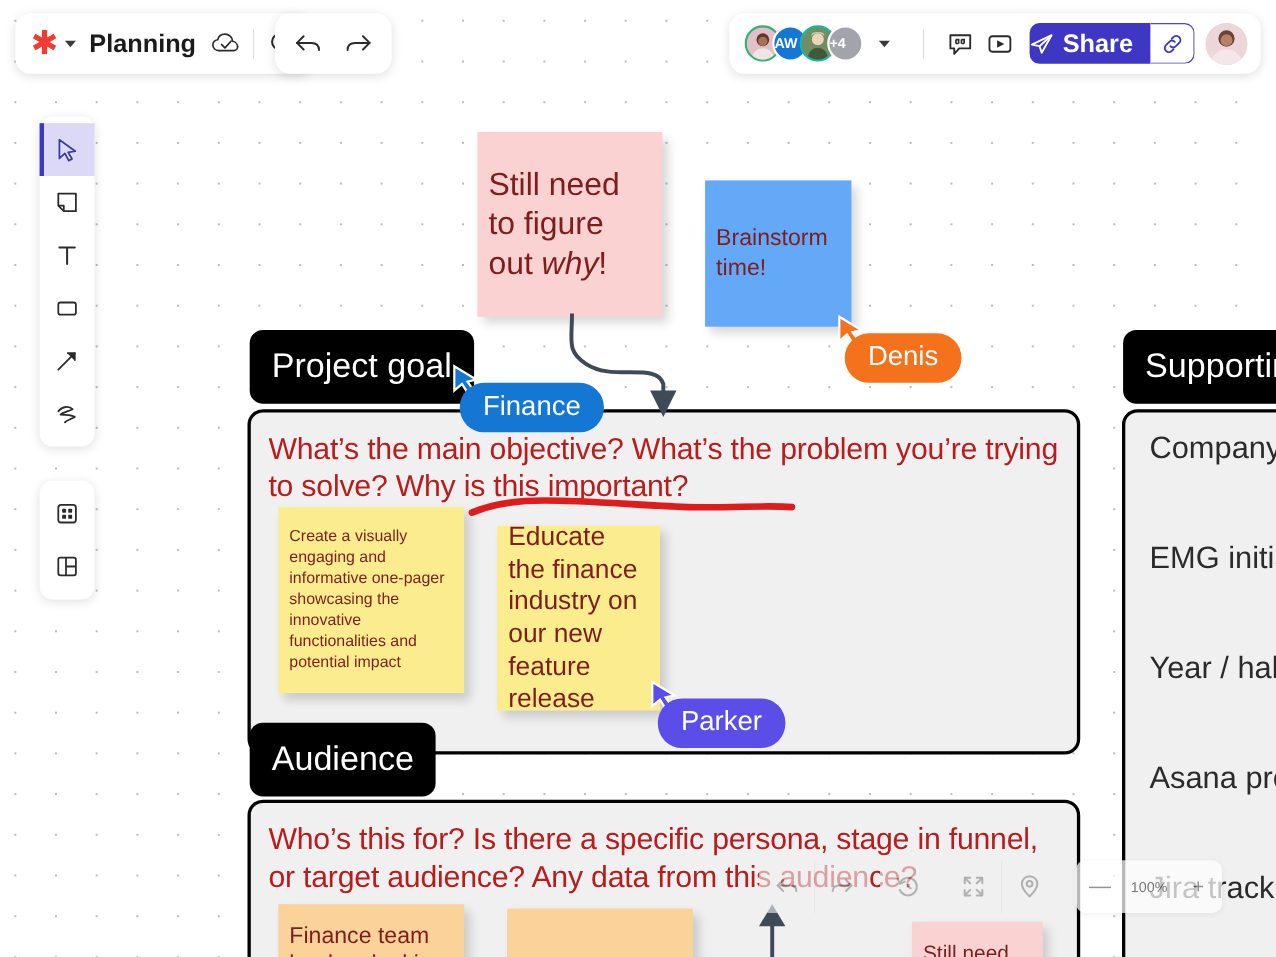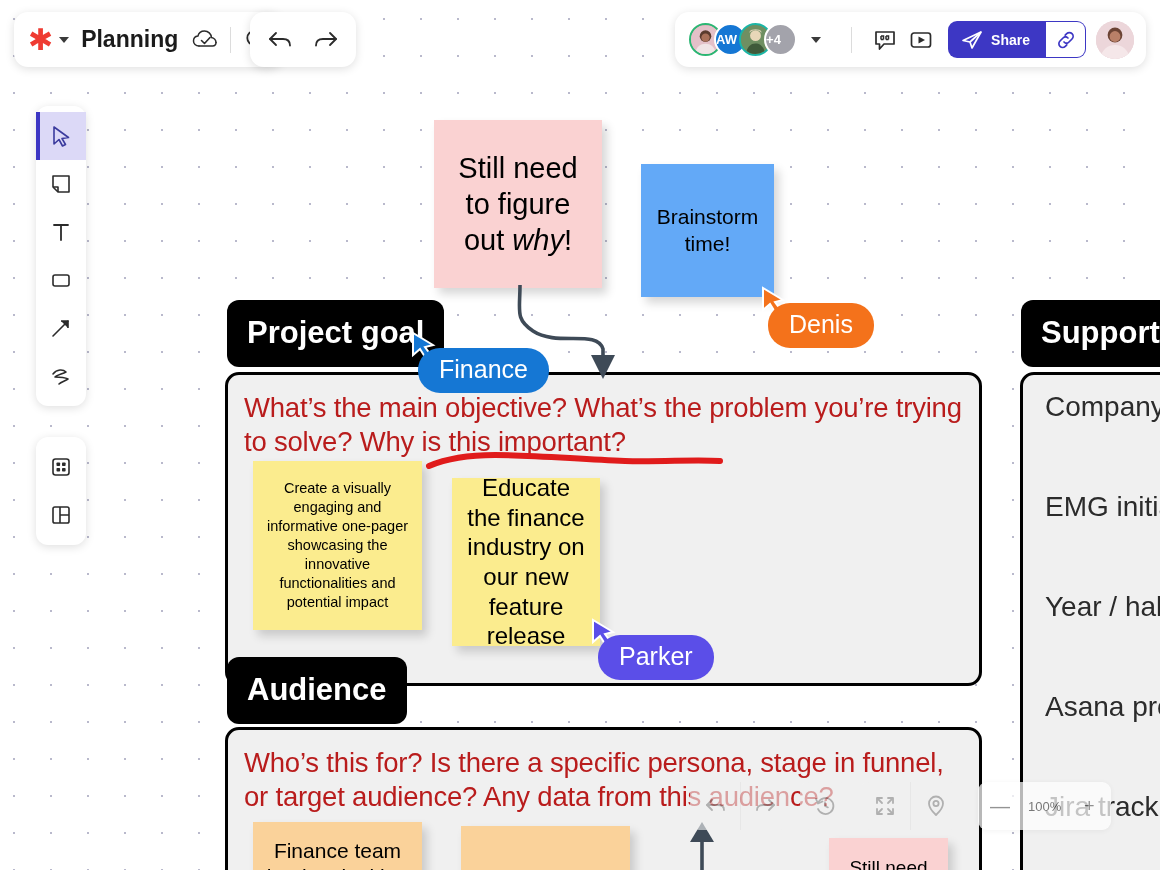--- a/index.html
+++ b/index.html
@@ -22,21 +22,20 @@
 
   
   .sec-label {
     position: absolute;
     background: #000; color: #fff;
     border-radius: 12px;
     font-size: 31px; line-height: 1;
     padding: 17px 20px 19px 20px;
     white-space: nowrap;
     z-index: 6;
-    font-weight: bold;
   }
 
   
   .card {
     position: absolute;
     background: #f0f0f0;
     border: 3.5px solid #000;
     border-radius: 14px;
     z-index: 4;
     overflow: hidden;
@@ -47,22 +46,21 @@
     font-size: 27.5px;
     line-height: 1.22;
     color: #b91c1c;
     letter-spacing: -0.2px;
   }
 
   
   .sticky {
     position: absolute;
     display: flex; align-items: center; justify-content: center;
-    text-align: center;
-    color: #000000;
+    color: #7f1d1d;
     box-shadow: 5px 6px 9px rgba(0,0,0,0.16);
     z-index: 5;
     padding: 6px 10px;
   }
   .sticky span { display: block; width: 100%; }
 
   
   .cursor { position: absolute; z-index: 20; }
   .cursor .arrow { position: absolute; left: 0; top: 0; }
   .cursor .tag {
@@ -104,22 +102,22 @@
     color:#fff; font-size:13px; font-weight:bold;
     border: 2.5px solid #fff;
     overflow: hidden;
   }
   .av.ring-green { border-color: #2bb673; }
   .av.ring-teal  { border-color: #1bb5a5; }
   .share-btn {
     display:flex; align-items:center;
     background:#3d37c4; color:#fff;
     height:37px; border-radius:9px 0 0 9px;
-    padding: 0 16px 0 13px; gap:8px;
-    font-size:14px; font-weight:bold;
+    padding: 0 16px 0 0; gap:8px;
+    font-size:23px; font-weight:bold;
   }
   .share-link {
     display:flex; align-items:center; justify-content:center;
     width:40px; height:37px;
     border:1.6px solid #3d37c4; border-left:none;
     border-radius:0 9px 9px 0; background:#fff;
   }
   .me-av { width:38px; height:38px; border-radius:50%; overflow:hidden; background:#e7cfd4; }
 
   

